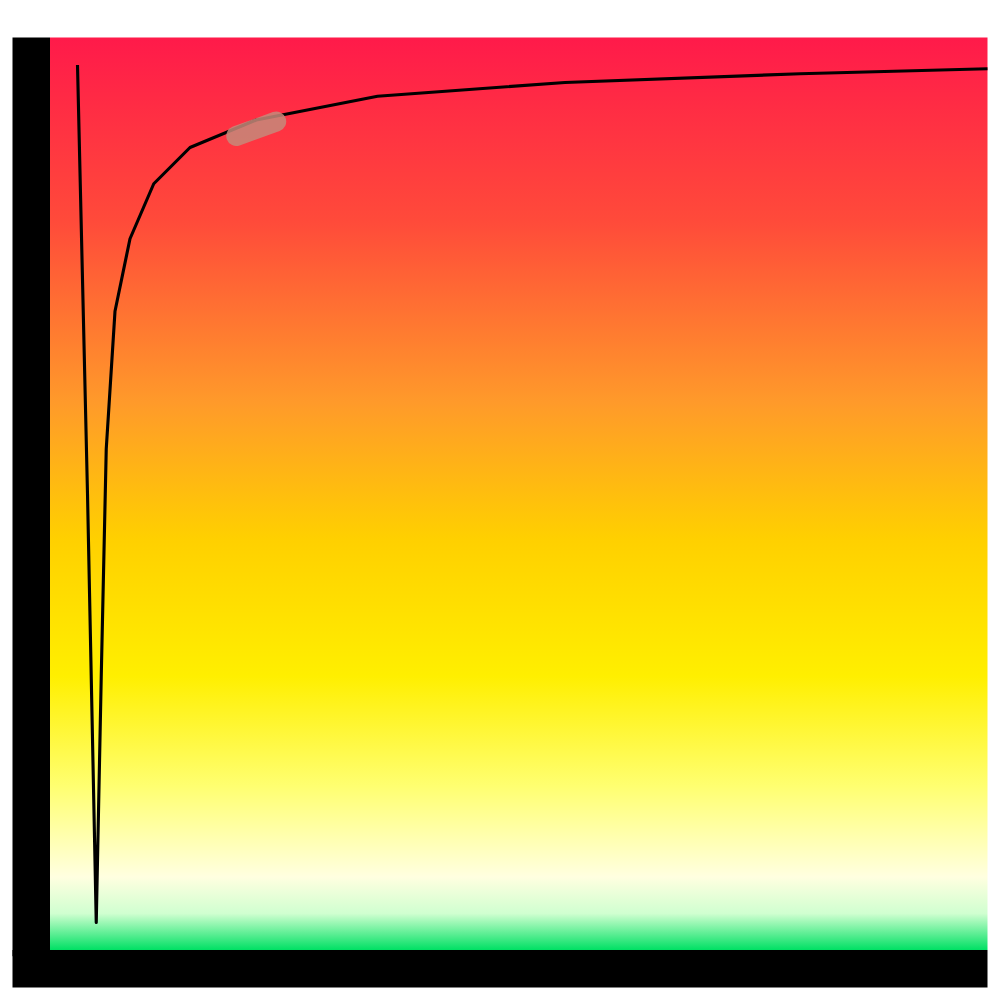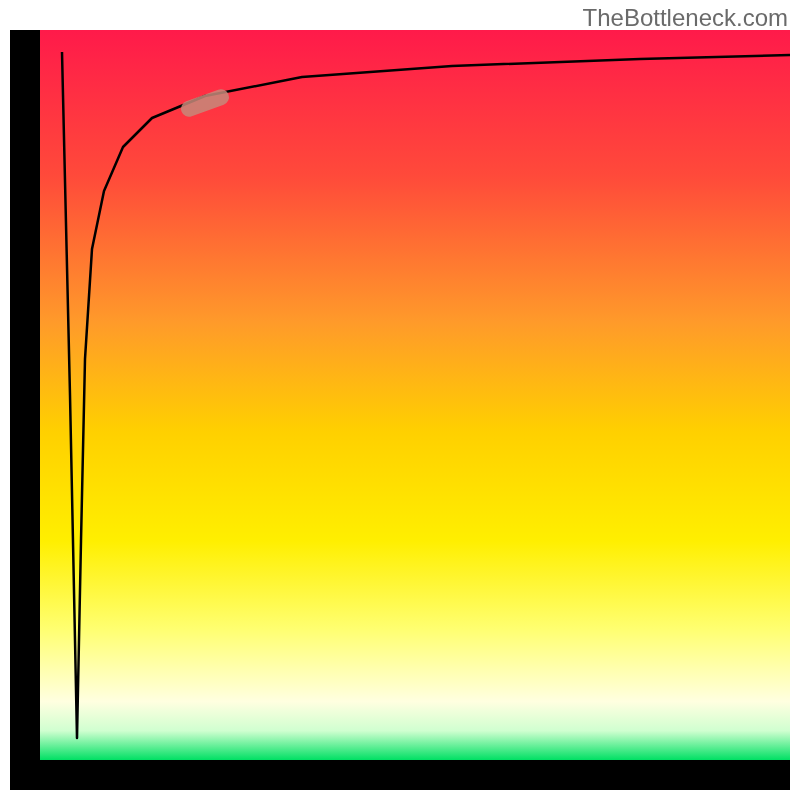--- a/index.html
+++ b/index.html
@@ -68,14 +68,13 @@
          L 302 77
          L 452 66
          L 640 59
          L 790 55" fill="none" stroke="#000000" stroke-width="2.5" stroke-linejoin="round"></path>
 
     <g transform="translate(205,103) rotate(-20)">
       <rect x="-25" y="-8" width="50" height="16" rx="8" ry="8" fill="#c68a7a" opacity="0.85"></rect>
     </g>
   </svg>
 
-  <div class="watermark">TheBottleneck.com</div>
 </div>
 
 </body></html>

